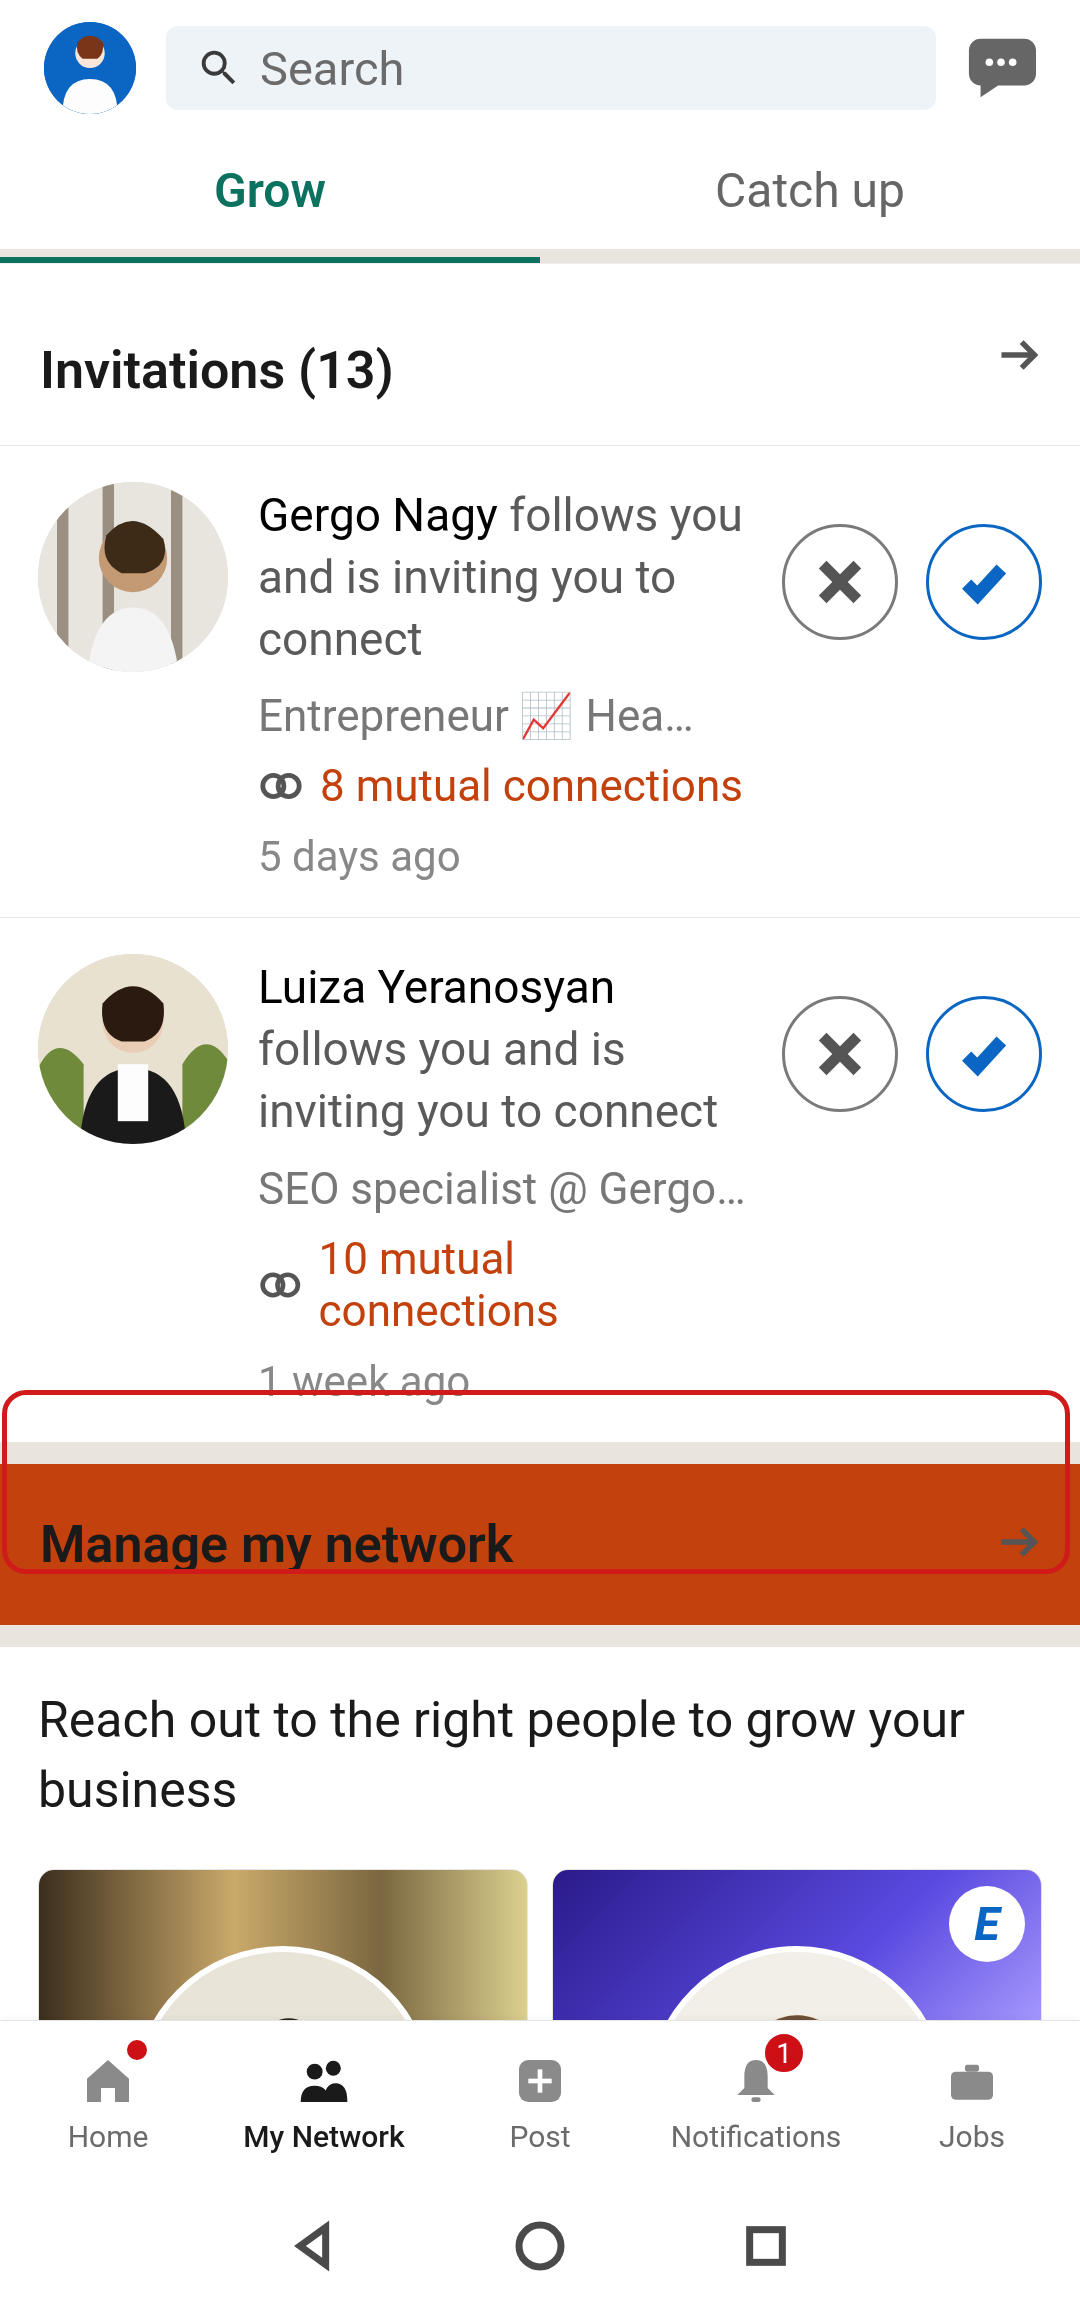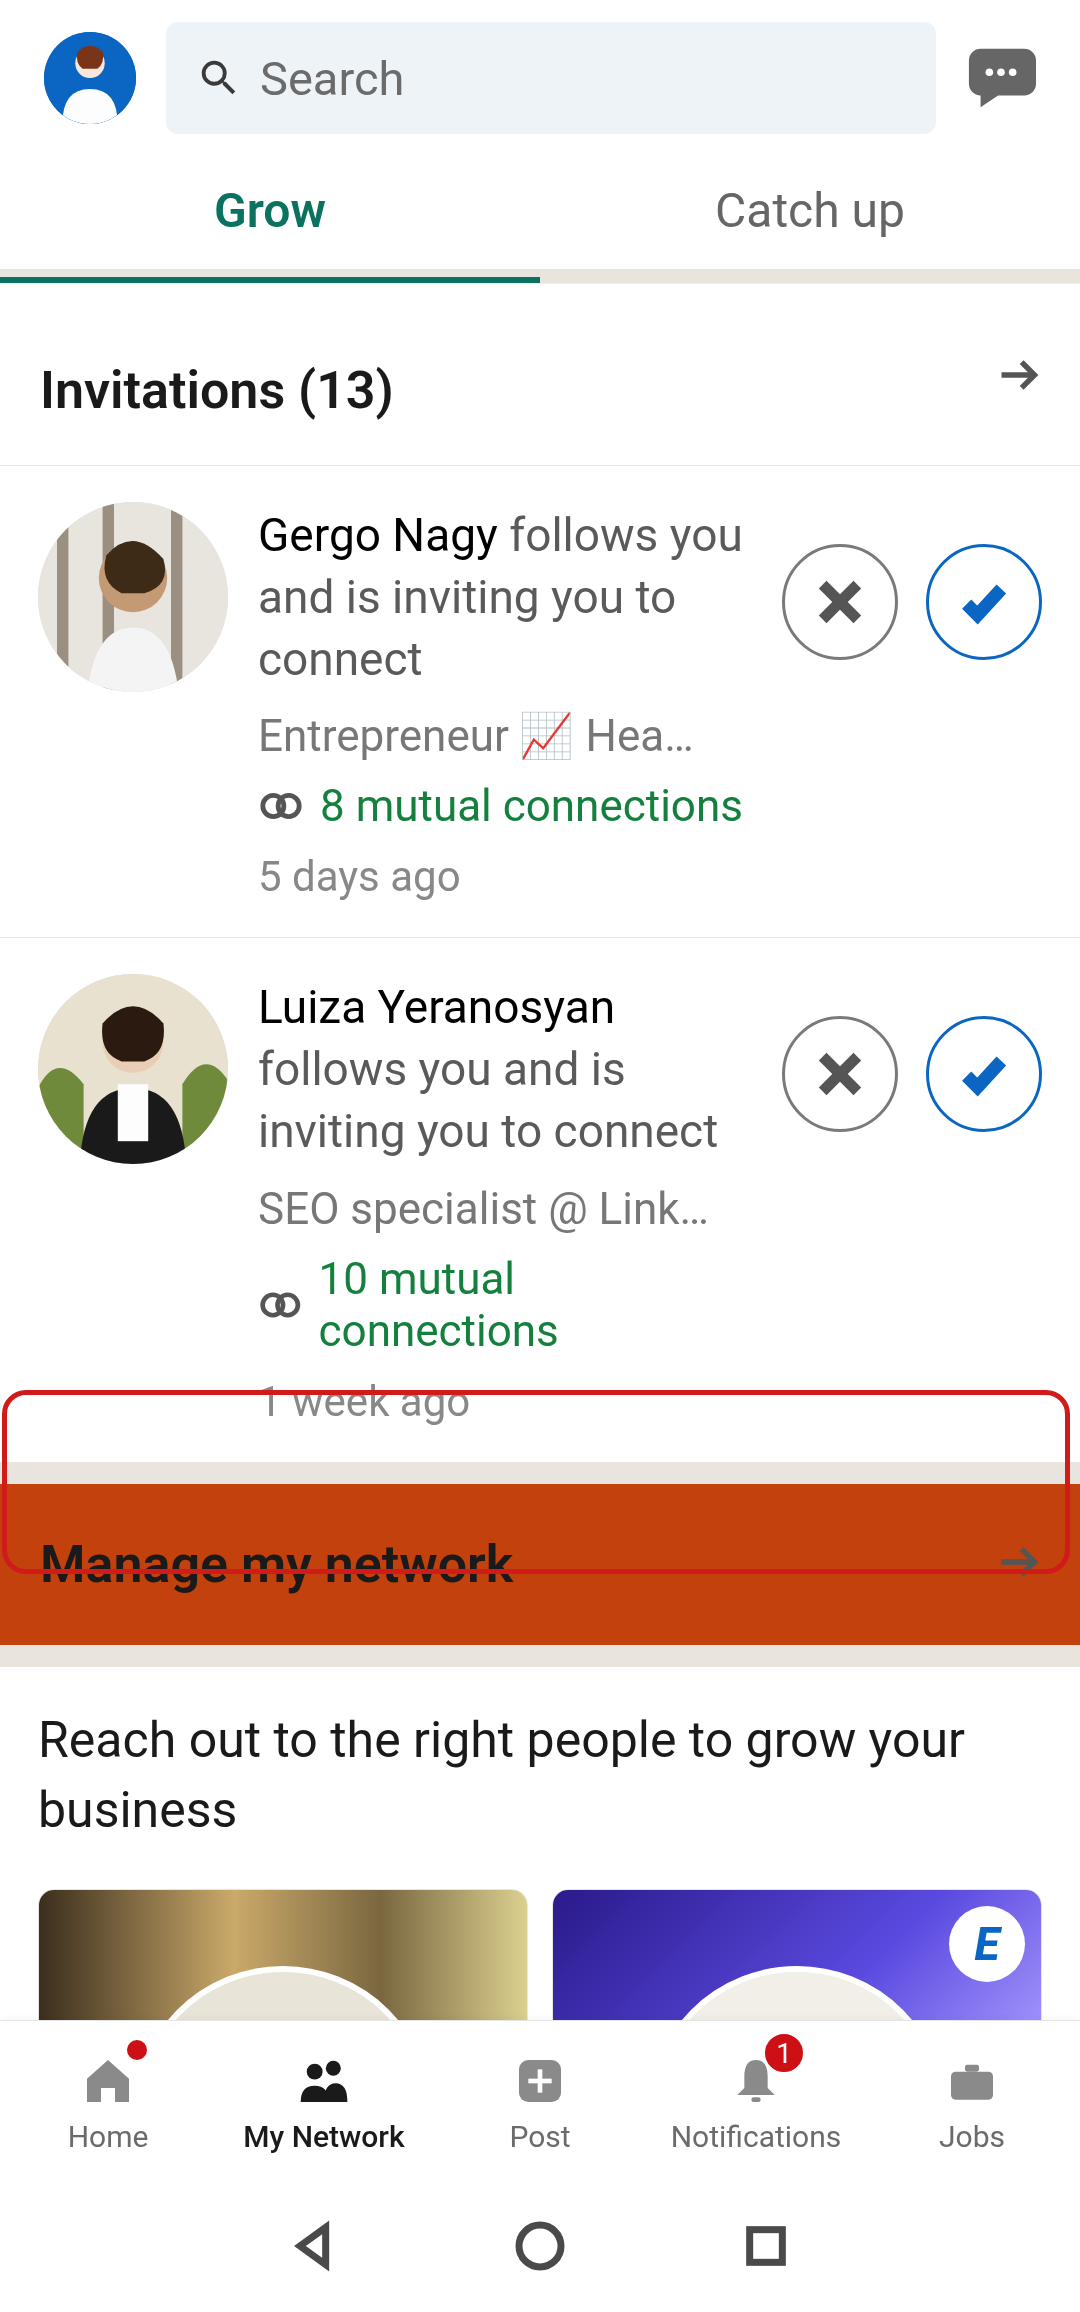--- a/index.html
+++ b/index.html
@@ -23,21 +23,21 @@
     width: 92px; height: 92px;
     border-radius: 50%;
     background: #0a66c2;
     flex-shrink: 0;
     position: relative;
     overflow: hidden;
   }
   .avatar-small svg { width: 100%; height: 100%; }
   .search-box {
     flex: 1;
-    height: 112px;
+    height: 84px;
     background: #eef3f8;
     border-radius: 12px;
     display: flex;
     align-items: center;
     padding: 0 30px;
     gap: 18px;
   }
   .search-box svg { width: 46px; height: 46px; fill: #3a3a3a; }
   .search-box span { font-size: 47px; color: #6b6b6b; }
   .msg-icon { width: 70px; height: 60px; }
@@ -104,21 +104,21 @@
   .inv-body { flex: 1; min-width: 0; padding-top: 2px; }
   .inv-title { font-size: 46px; line-height: 1.35; color: #000; }
   .inv-title .name { font-weight: 400; }
   .inv-title .rest { color: #5a5a5a; }
   .inv-headline {
     font-size: 44px; color: #777; margin-top: 20px;
     white-space: nowrap; overflow: hidden; text-overflow: ellipsis;
   }
   .inv-mutual {
     display: flex; align-items: center; gap: 16px;
-    font-size: 44px; color: #15803d; margin-top: 18px;
+    font-size: 44px; color: #c2410c; margin-top: 18px;
   }
   .inv-mutual svg { width: 46px; height: 30px; }
   .inv-time { font-size: 42px; color: #888; margin-top: 20px; }
   .inv-actions {
     display: flex; gap: 28px; align-items: flex-start;
     padding-top: 42px;
     flex-shrink: 0;
   }
   .circle-btn {
     width: 116px; height: 116px;
@@ -342,21 +342,21 @@
           <circle cx="50" cy="36" r="16" fill="#e9cdb5"></circle>
           <path d="M34 26 Q50 8 66 26 Q68 42 56 46 L44 46 Q32 42 34 26 Z" fill="#2a1a10"></path>
           <path d="M22 100 Q24 60 50 60 Q76 60 78 100 Z" fill="#1a1a1a"></path>
           <rect x="42" y="58" width="16" height="30" fill="#fdfdfd"></rect>
         </svg>
     </div>
     <div class="inv-body">
       <div class="inv-title">
         <span class="name">Luiza Yeranosyan</span><span class="rest"> follows you and is inviting you to connect</span>
       </div>
-      <div class="inv-headline">SEO specialist @ Link…</div>
+      <div class="inv-headline">SEO specialist @ Gergo…</div>
       <div class="inv-mutual">
         <svg viewBox="0 0 48 30">
             <circle cx="16" cy="15" r="11" fill="none" stroke="#555" stroke-width="5"></circle>
             <circle cx="32" cy="15" r="11" fill="none" stroke="#555" stroke-width="5"></circle>
           </svg>
         <span>10 mutual connections</span>
       </div>
       <div class="inv-time">1 week ago</div>
     </div>
     <div class="inv-actions">

